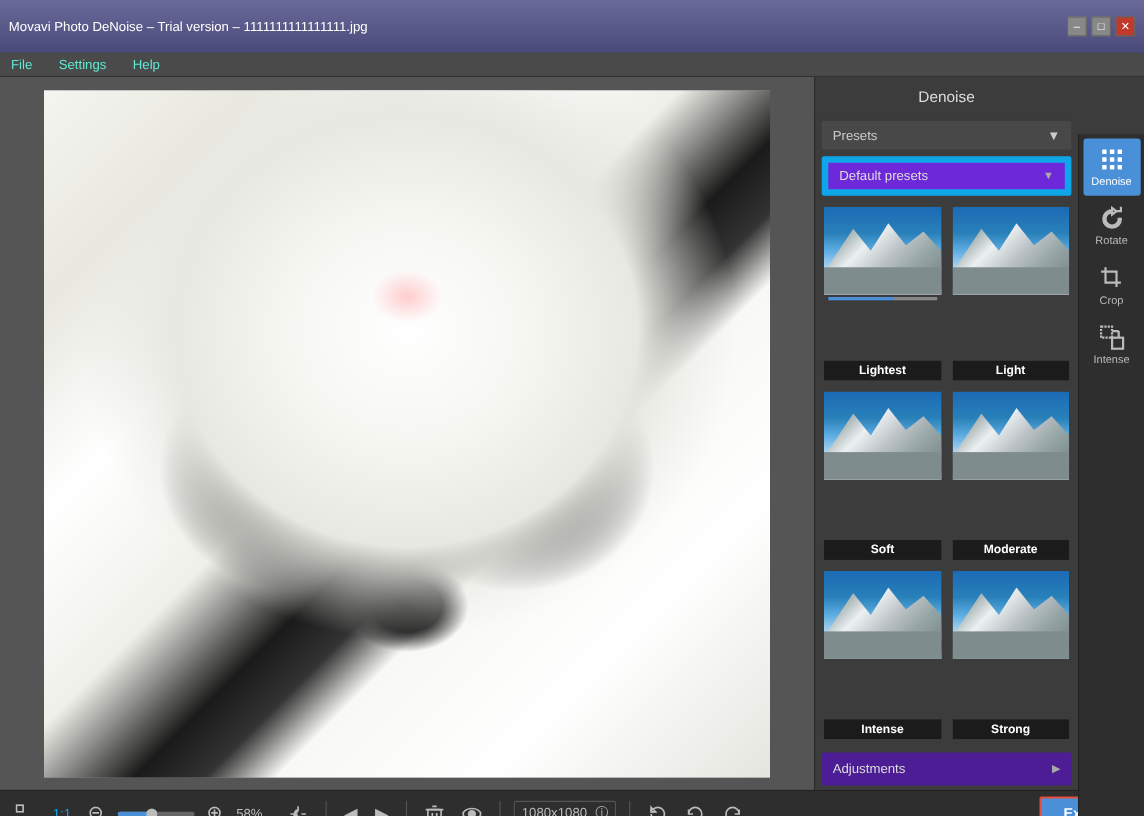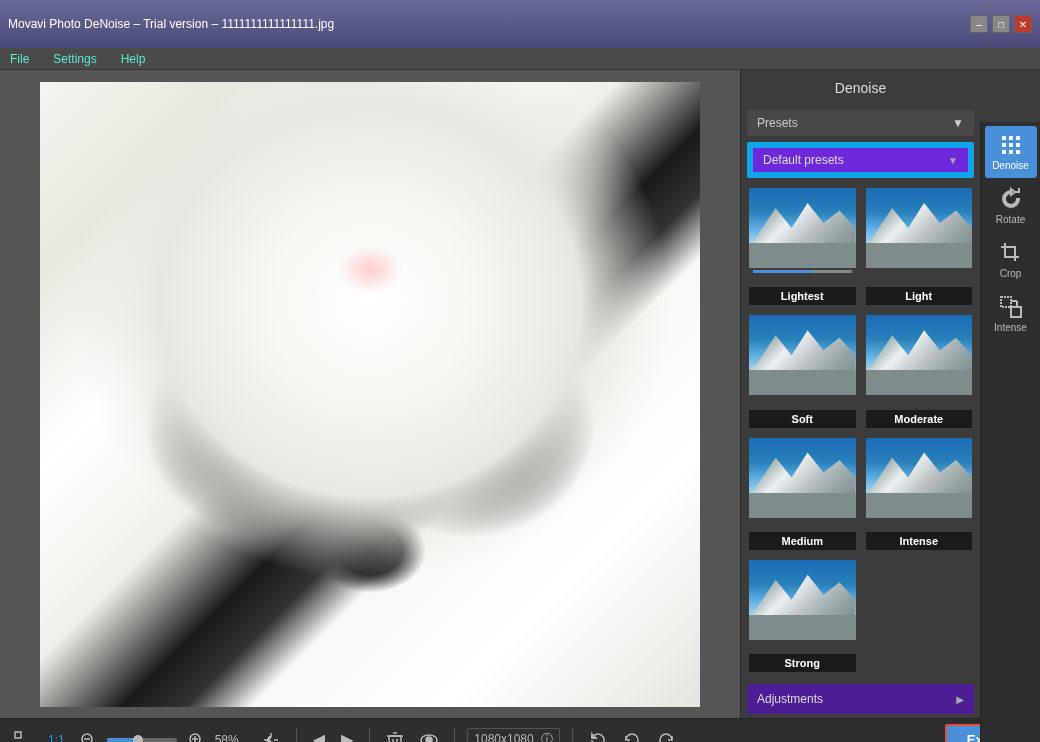--- a/index.html
+++ b/index.html
@@ -366,24 +366,20 @@
         <div class="preset-item">
           <div class="preset-thumb"></div>
           <div class="preset-label">Soft</div>
         </div>
 
         <div class="preset-item">
           <div class="preset-thumb"></div>
           <div class="preset-label">Moderate</div>
         </div>
 
-        <div class="preset-item">
-          <div class="preset-thumb"></div>
-          <div class="preset-label">Medium</div>
-        </div>
 
         <div class="preset-item">
           <div class="preset-thumb"></div>
           <div class="preset-label">Intense</div>
         </div>
 
         <div class="preset-item">
           <div class="preset-thumb"></div>
           <div class="preset-label">Strong</div>
         </div>

